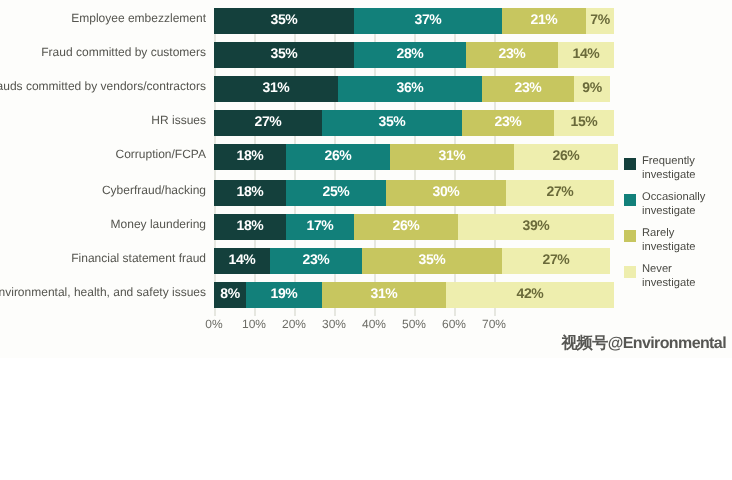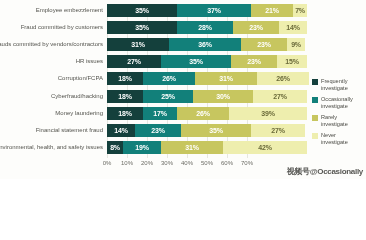--- a/index.html
+++ b/index.html
@@ -249,15 +249,15 @@
         <span class="legend-text">Rarely
 investigate</span>
       </div>
       <div class="legend-item">
         <span class="legend-swatch" style="background: rgb(238, 238, 174);"></span>
         <span class="legend-text">Never
 investigate</span>
       </div>
     </div>
 
-  <div id="watermark">视频号@Occasionally</div>
+  <div id="watermark">视频号@Environmental</div>
 
 </div>
 
 </body></html>

